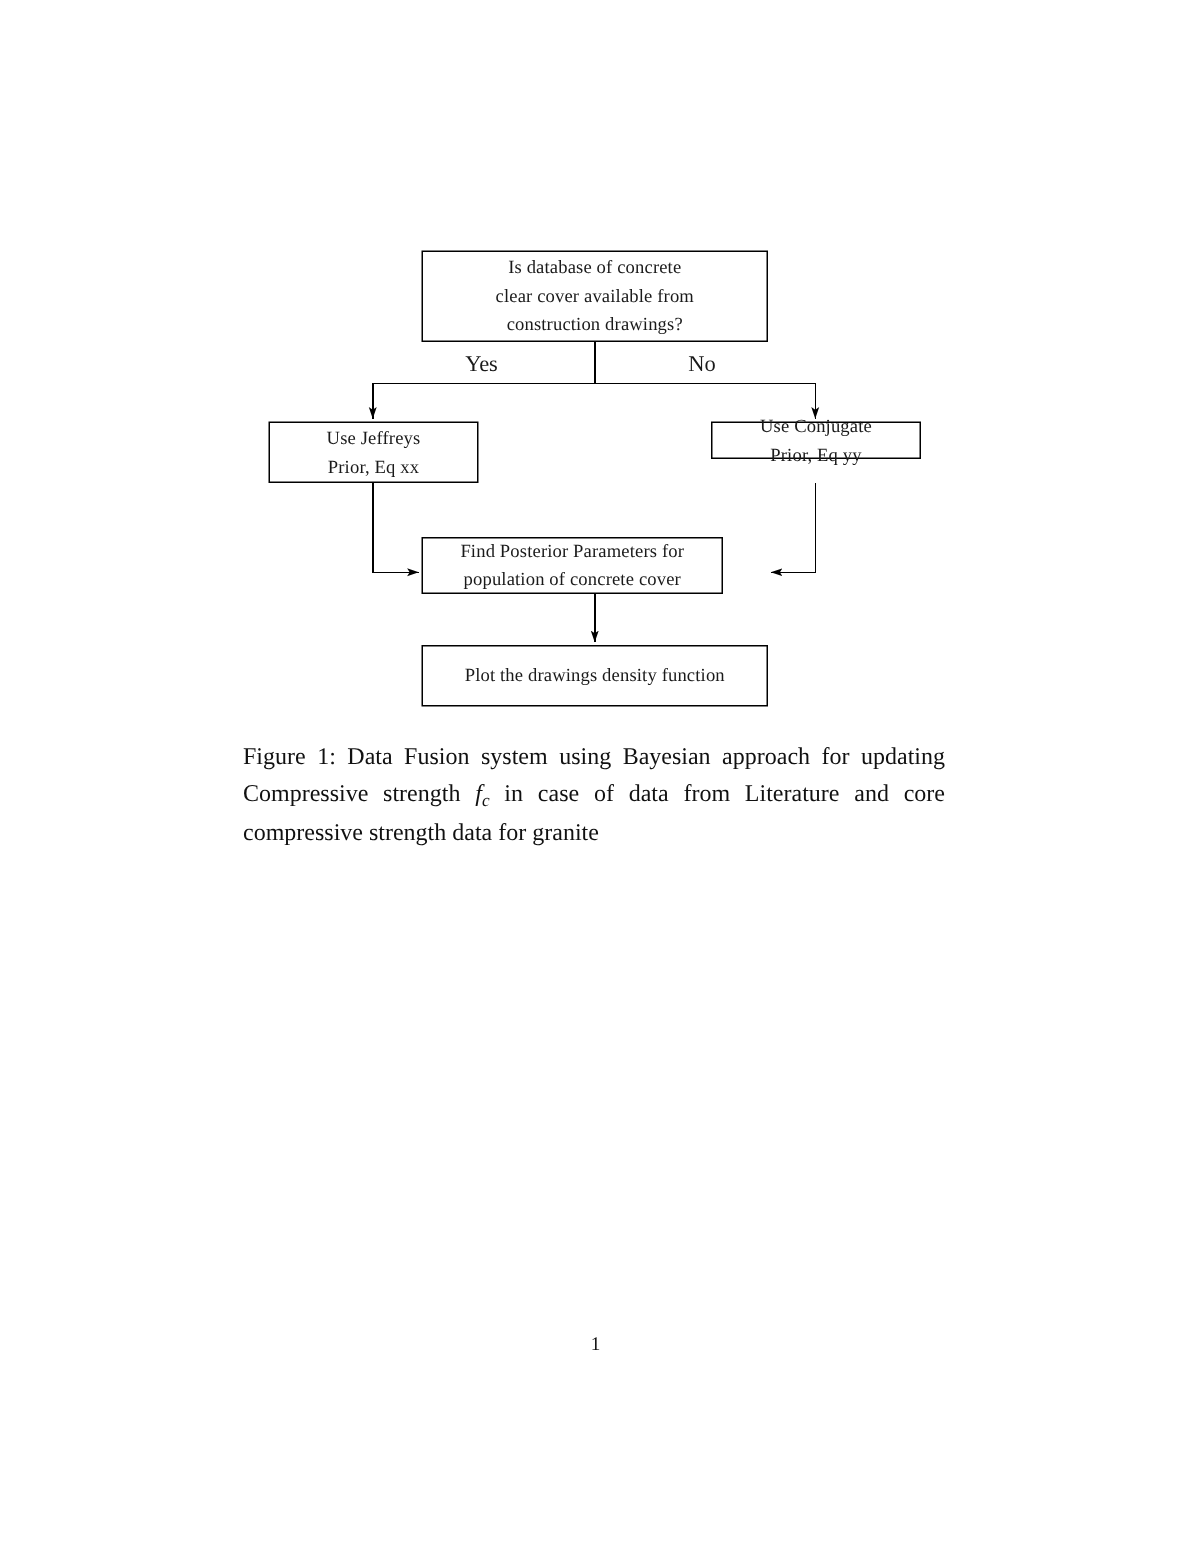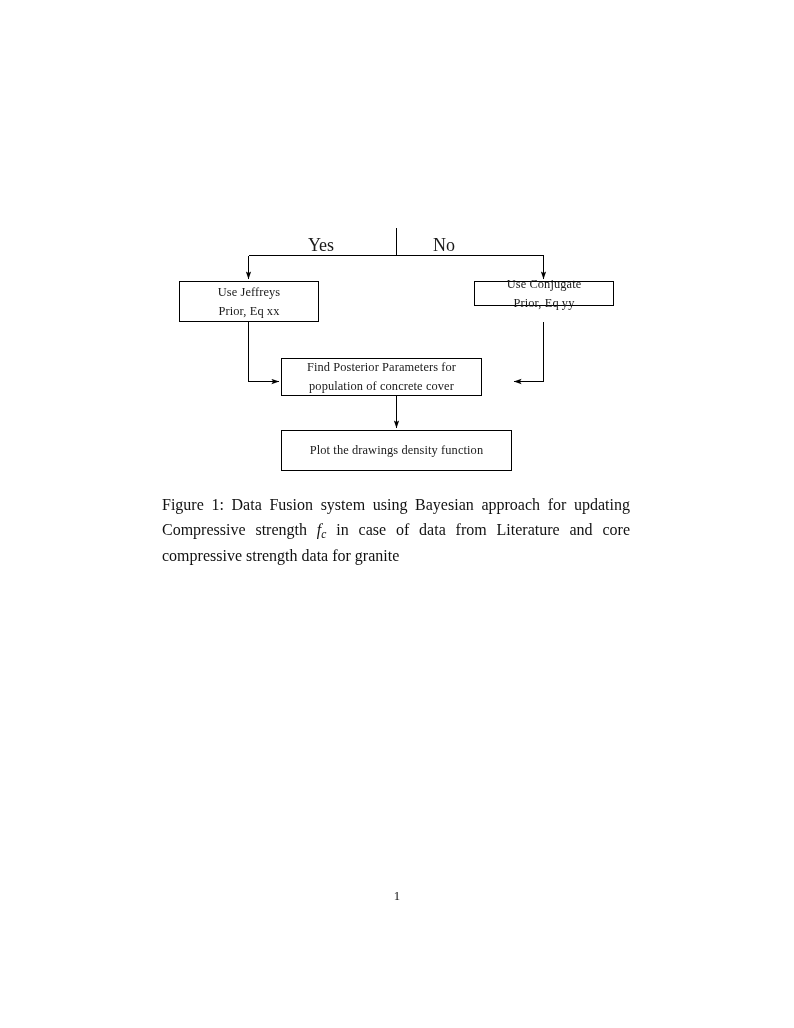--- a/index.html
+++ b/index.html
@@ -60,29 +60,29 @@
   .node .ln { display: block; white-space: nowrap; }
 
   #node-decision { left: 281px; top: 167px; width: 231px; height: 61px; }
   #node-jeffreys  { left: 179px; top: 281px; width: 140px; height: 41px; }
   #node-conjugate { left: 474px; top: 281px; width: 140px; height: 25px; }
   #node-posterior { left: 281px; top: 358px; width: 201px; height: 38px; }
   #node-plot      { left: 281px; top: 430px; width: 231px; height: 41px; }
 
   .edge-label {
     position: absolute;
-    font-size: 18px;
+    font-size: 15px;
     line-height: 1;
     color: #1a1a1a;
     white-space: nowrap;
     transform: translateX(-50%);
     z-index: 3;
   }
   #label-yes { left: 321px; top: 236px; }
-  #label-no  { left: 444px; top: 236px; }
+  #label-no  { left: 468px; top: 236px; }
 
   
   #caption {
     position: absolute;
     left: 162px;
     top: 492px;
     width: 468px;
     font-size: 16px;
     line-height: 1.58;
     text-align: justify;
@@ -138,20 +138,25 @@
         <path d="M543.5,255.5 L543.5,279" marker-end="url(#arrow)"></path>
 
         <path d="M248.5,322 L248.5,381.5 L279,381.5" marker-end="url(#arrow)"></path>
 
         <path d="M543.5,322 L543.5,381.5 L514,381.5" marker-end="url(#arrow)"></path>
 
         <path d="M396.5,396 L396.5,428" marker-end="url(#arrow)"></path>
       </g>
     </svg>
 
+    <div class="node" id="node-decision">
+      <span class="ln">Is database of concrete</span>
+      <span class="ln">clear cover available from</span>
+      <span class="ln">construction drawings?</span>
+    </div>
 
     <div class="node" id="node-jeffreys">
       <span class="ln">Use Jeffreys</span>
       <span class="ln">Prior, Eq xx</span>
     </div>
 
     <div class="node" id="node-conjugate">
       <span class="ln">Use Conjugate</span>
       <span class="ln">Prior, Eq yy</span>
     </div>

